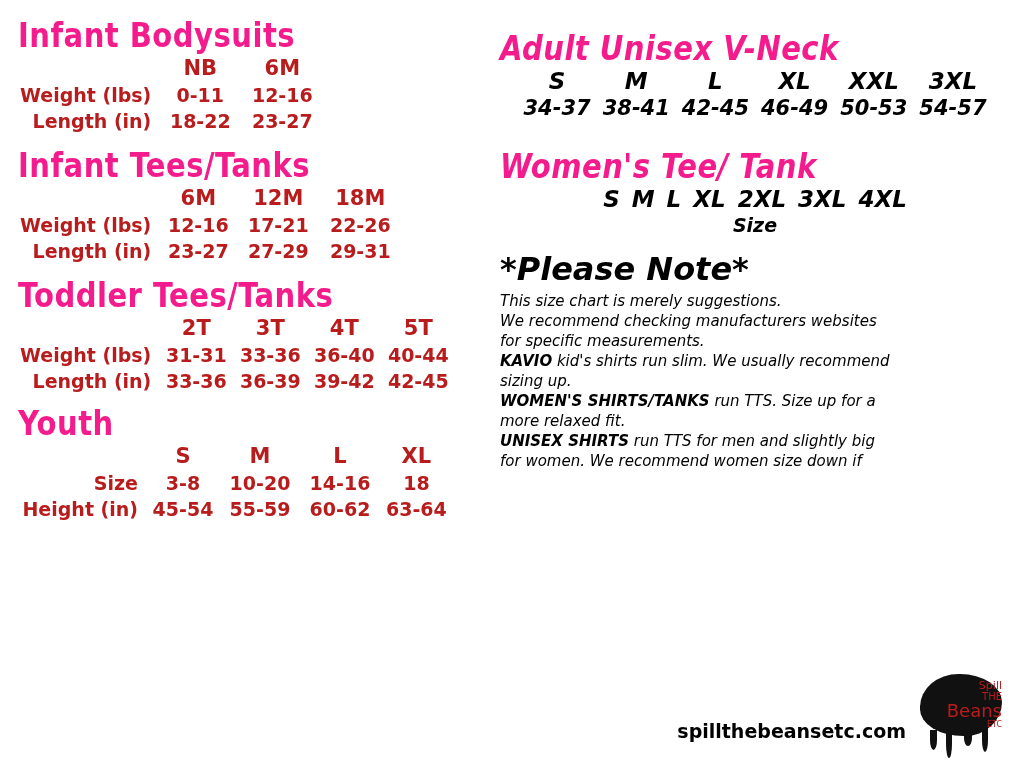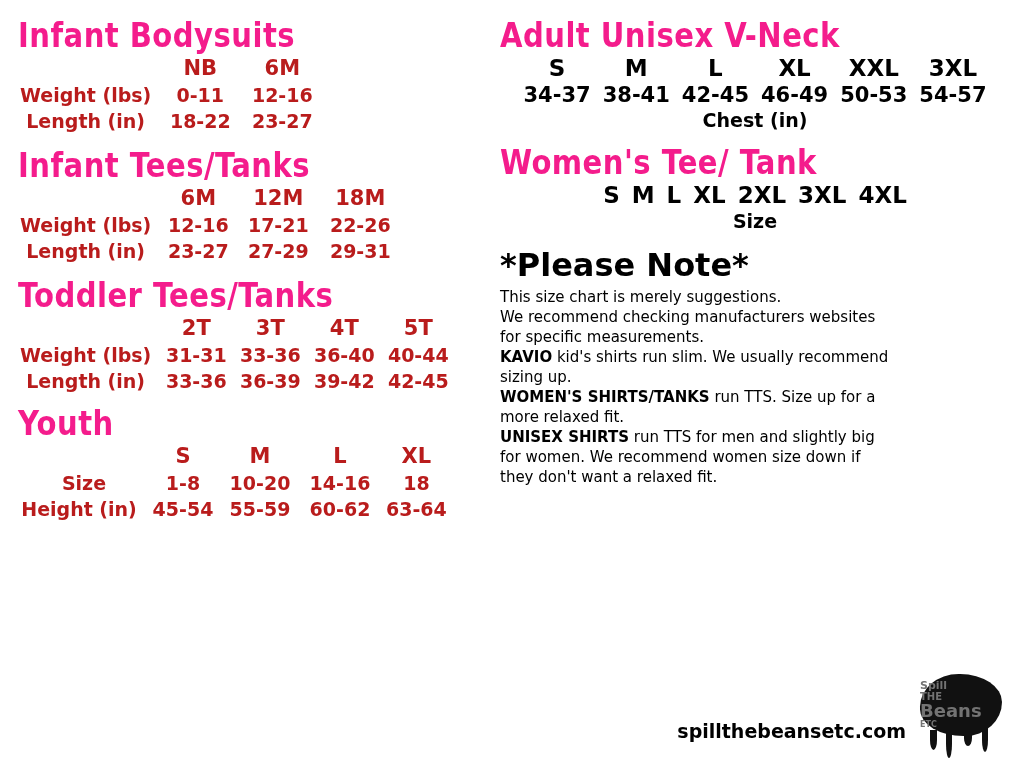--- a/index.html
+++ b/index.html
@@ -21,21 +21,22 @@
     left: 0; top: 0;
     width: 480px;
     height: 768px;
     padding: 18px 10px 10px 18px;
   }
   .col-right {
     position: absolute;
     left: 482px; top: 0;
     width: 542px;
     height: 620px;
-    padding: 18px 14px 10px 18px;
+    padding: 31px 14px 10px 18px;
+    font-style: italic;
   }
   .sec-title {
     color: #f41c8c;
     font-weight: bold;
     letter-spacing: 0.5px;
     line-height: 1;
     margin: 0 0 2px 0;
     font-family: "DejaVu Sans", sans-serif;
     font-stretch: condensed;
     transform: scaleX(0.95);
@@ -49,21 +50,21 @@
     font-weight: bold;
     color: #b91c1c;
   }
   table.sz td, table.sz th {
     padding: 2px 6px;
     text-align: center;
     white-space: nowrap;
     font-weight: bold;
   }
   table.sz th.rowlabel, table.sz td.rowlabel {
-    text-align: center;
+    text-align: right;
     padding-left: 2px;
     padding-right: 8px;
   }
   .hdr td { font-size: 21px; padding-bottom: 0px; }
   .bdy td { font-size: 19px; }
 
   
   .sec { margin-bottom: 10px; }
   #infant-bodysuits { margin-bottom: 14px; }
   #infant-tees { margin-bottom: 14px; }
@@ -128,24 +129,24 @@
   }
   .drip { position: absolute; background: #111; border-radius: 0 0 50% 50%; }
   .d1 { left: 16px; top: 62px; width: 7px; height: 20px; }
   .d2 { left: 32px; top: 62px; width: 6px; height: 28px; }
   .d3 { left: 50px; top: 62px; width: 8px; height: 16px; }
   .d4 { left: 68px; top: 60px; width: 6px; height: 24px; }
   .logo-text {
     position: absolute;
     left: 6px; top: 12px;
     width: 82px;
-    color: #737373;
-    text-align: left;
-    font-family: "DejaVu Sans", sans-serif;
-    font-weight: bold;
+    color: #b91c1c;
+    text-align: right;
+    font-family: "DejaVu Sans", sans-serif;
+    font-weight: normal;
     line-height: 1.05;
   }
   .logo-text .l1 { font-size: 11px; }
   .logo-text .l2 { font-size: 10px; }
   .logo-text .l3 { font-size: 18px; }
   .logo-text .l4 { font-size: 8px; }
 </style>
 </head>
 <body>
 
@@ -237,21 +238,21 @@
         <tbody>
             <tr class="hdr">
           <td class="rowlabel" style="width:128px"></td>
           <td style="width:74px">S</td>
           <td style="width:80px">M</td>
           <td style="width:80px">L</td>
           <td style="width:62px">XL</td>
         </tr>
         <tr class="bdy">
           <td class="rowlabel" style="padding-left:12px">Size</td>
-          <td>1-8</td>
+          <td>3-8</td>
           <td>10-20</td>
           <td>14-16</td>
           <td>18</td>
         </tr>
         <tr class="bdy">
           <td class="rowlabel">Height (in)</td>
           <td>45-54</td>
           <td>55-59</td>
           <td>60-62</td>
           <td>63-64</td>
@@ -279,24 +280,23 @@
         <tr class="bdy">
           <td>34-37</td>
           <td>38-41</td>
           <td>42-45</td>
           <td>46-49</td>
           <td>50-53</td>
           <td>54-57</td>
         </tr>
       </tbody>
         </table>
-      <div class="unit-label">Chest (in)</div>
-    </div>
-
-    <div class="sec" style="margin-top:14px">
+    </div>
+
+    <div class="sec" style="margin-top:28px">
       <div class="sec-title t-36">Women's Tee/ Tank</div>
       <table class="right-table">
         <tbody>
             <tr class="hdr">
           <td>S</td>
           <td>M</td>
           <td>L</td>
           <td>XL</td>
           <td>2XL</td>
           <td>3XL</td>
@@ -311,21 +311,20 @@
     <div class="note-body">
       <p><span class="strong"></span><span>This size chart is merely suggestions.</span></p>
       <p><span class="strong"></span><span>We recommend checking manufacturers websites</span></p>
       <p><span class="strong"></span><span>for specific measurements.</span></p>
       <p><span class="strong">KAVIO</span><span> kid's shirts run slim. We usually recommend</span></p>
       <p><span class="strong"></span><span>sizing up.</span></p>
       <p><span class="strong">WOMEN'S SHIRTS/TANKS</span><span> run TTS. Size up for a</span></p>
       <p><span class="strong"></span><span>more relaxed fit.</span></p>
       <p><span class="strong">UNISEX SHIRTS</span><span> run TTS for men and slightly big</span></p>
       <p><span class="strong"></span><span>for women. We recommend women size down if</span></p>
-      <p><span class="strong"></span><span>they don't want a relaxed fit.</span></p>
     </div>
   </div>
 
   <div class="site">spillthebeansetc.com</div>
 
   <div class="logo">
     <div class="logo-ink"></div>
     <div class="drip d1"></div>
     <div class="drip d2"></div>
     <div class="drip d3"></div>

